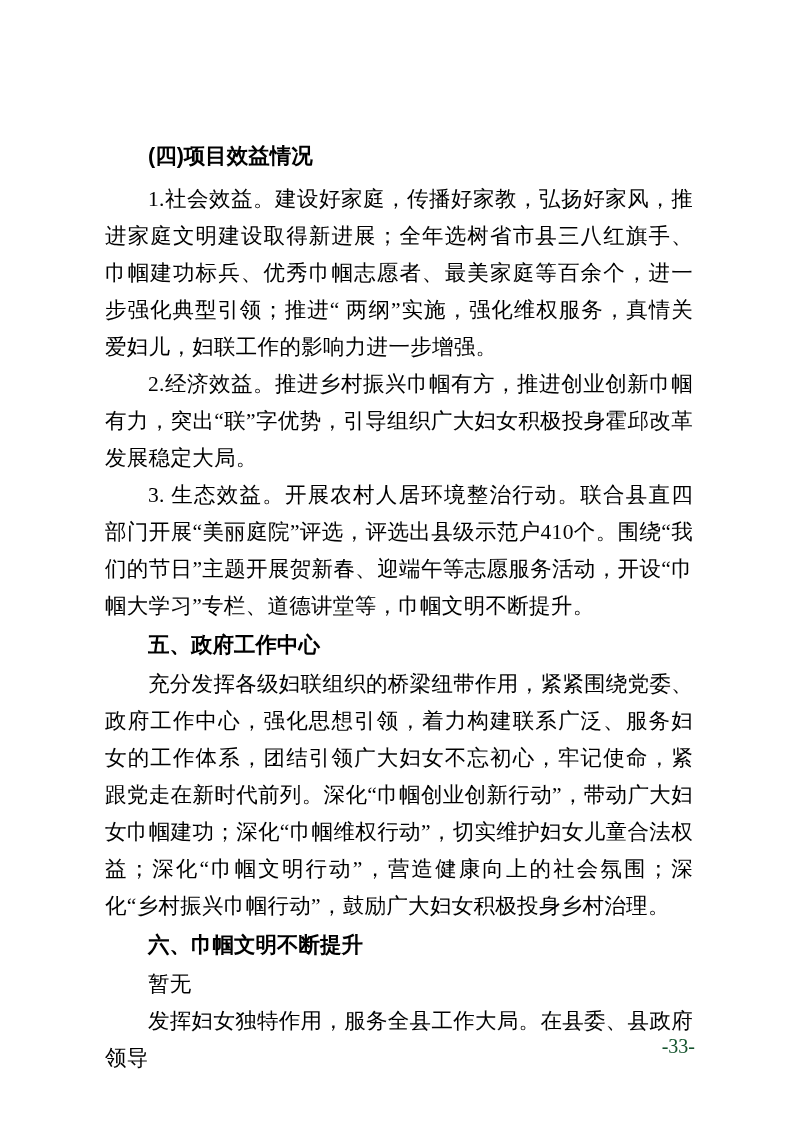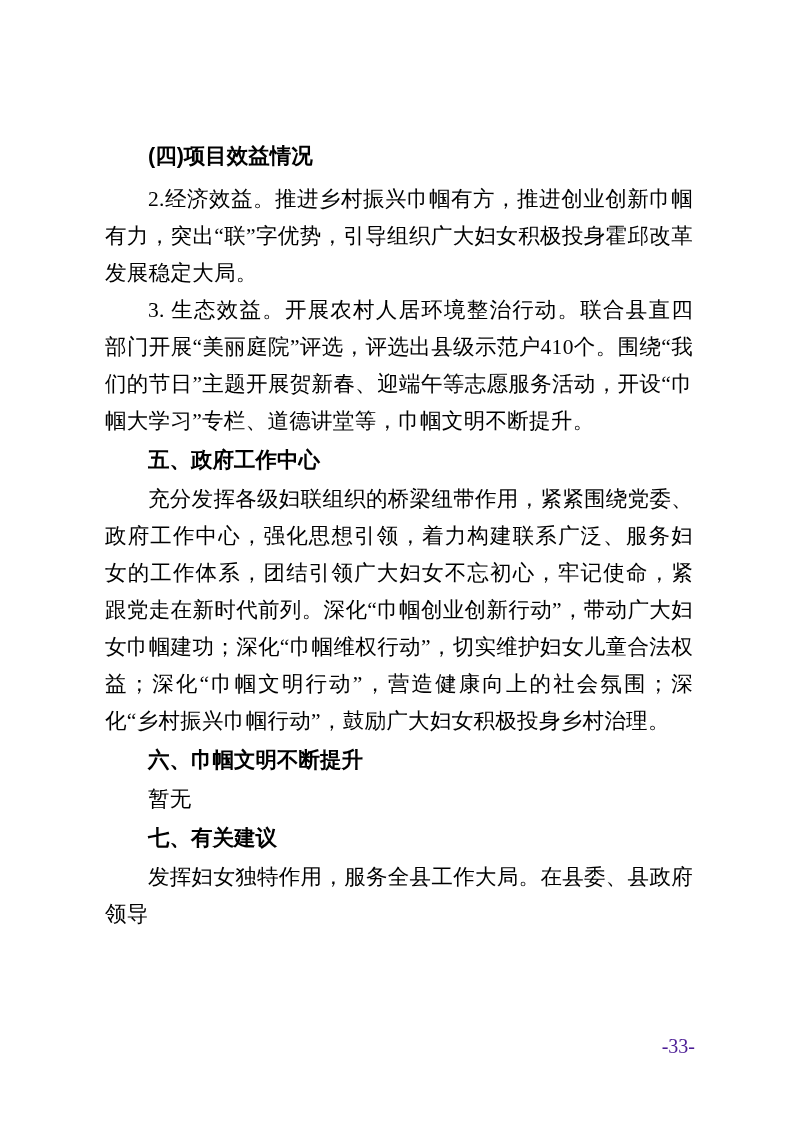--- a/index.html
+++ b/index.html
@@ -37,42 +37,42 @@
     text-indent: 2em;
     text-align: justify;
     letter-spacing: 0.3px;
   }
   .page-number {
     position: absolute;
     right: 98px;
     top: 984px;
     font-family: "Liberation Serif", "DejaVu Serif", serif;
     font-size: 20px;
-    color: #4c1d95;
+    color: #14532d;
   }
 </style>
 </head>
 <body>
 
 <div class="page">
 
   <h2 class="doc-heading first">(四)项目效益情况</h2>
 
+  <p class="doc-para">1.社会效益。建设好家庭，传播好家教，弘扬好家风，推进家庭文明建设取得新进展；全年选树省市县三八红旗手、巾帼建功标兵、优秀巾帼志愿者、最美家庭等百余个，进一步强化典型引领；推进“ 两纲”实施，强化维权服务，真情关爱妇儿，妇联工作的影响力进一步增强。</p>
 
   <p class="doc-para">2.经济效益。推进乡村振兴巾帼有方，推进创业创新巾帼有力，突出“联”字优势，引导组织广大妇女积极投身霍邱改革发展稳定大局。</p>
 
   <p class="doc-para">3. 生态效益。开展农村人居环境整治行动。联合县直四部门开展“美丽庭院”评选，评选出县级示范户410个。围绕“我们的节日”主题开展贺新春、迎端午等志愿服务活动，开设“巾帼大学习”专栏、道德讲堂等，巾帼文明不断提升。</p>
 
   <h2 class="doc-heading">五、政府工作中心</h2>
 
   <p class="doc-para">充分发挥各级妇联组织的桥梁纽带作用，紧紧围绕党委、政府工作中心，强化思想引领，着力构建联系广泛、服务妇女的工作体系，团结引领广大妇女不忘初心，牢记使命，紧跟党走在新时代前列。深化“巾帼创业创新行动”，带动广大妇女巾帼建功；深化“巾帼维权行动”，切实维护妇女儿童合法权益；深化“巾帼文明行动”，营造健康向上的社会氛围；深化“乡村振兴巾帼行动”，鼓励广大妇女积极投身乡村治理。</p>
 
   <h2 class="doc-heading">六、巾帼文明不断提升</h2>
 
   <p class="doc-para">暂无</p>
 
-  <h2 class="doc-heading">七、有关建议</h2>
 
   <p class="doc-para">发挥妇女独特作用，服务全县工作大局。在县委、县政府领导</p>
 
   <div class="page-number">-33-</div>
 
 </div>
 
 </body></html>

